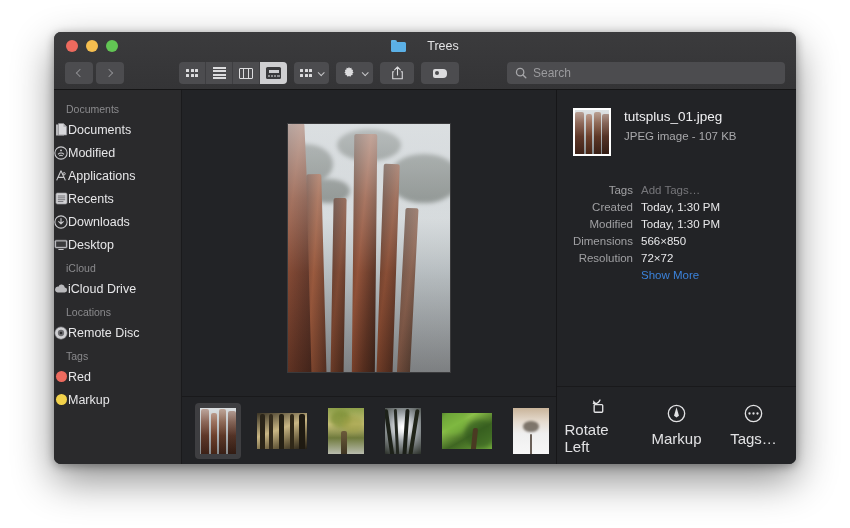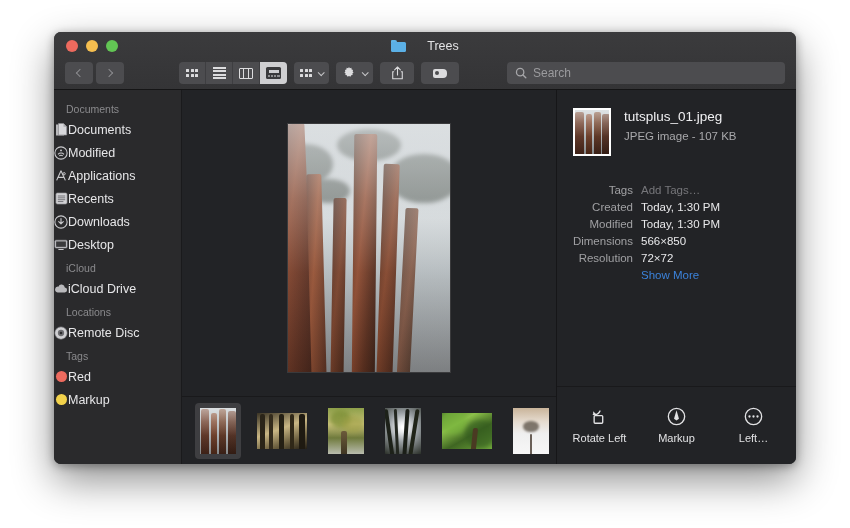--- a/index.html
+++ b/index.html
@@ -156,21 +156,21 @@
   .row .k { width: 84px; flex: none; text-align: right; color: #a0a0a3; padding-right: 8px; }
   .row .v { color: #e8e8ea; }
   .row .v.ph { color: #76767a; }
   .row .v.link { color: #3b82da; }
 
   .actions {
     margin-top: auto; height: 78px; display: flex; align-items: center;
     justify-content: space-around; border-top: 1px solid #19191b; padding: 0 4px;
   }
   .act { display: flex; flex-direction: column; align-items: center; gap: 7px; width: 70px; }
-  .act-label { font-size: 11px; color: #e2e2e4; }
+  .act-label { font-size: 15px; color: #e2e2e4; }
   .act-ico { height: 18px; display: flex; align-items: center; justify-content: center; }
 </style>
 </head>
 <body>
 
 <div class="canvas">
   <div class="window">
 
     <div class="titlebar">
       <div class="traffic">
@@ -543,21 +543,21 @@
 
             <div class="act">
               <span class="act-ico">
                 <svg width="19" height="19" viewBox="0 0 20 20">
                   <circle cx="10" cy="10" r="8.6" fill="none" stroke="#e2e2e4" stroke-width="1.4"></circle>
                   <circle cx="5.8" cy="10" r="1.2" fill="#e2e2e4"></circle>
                   <circle cx="10" cy="10" r="1.2" fill="#e2e2e4"></circle>
                   <circle cx="14.2" cy="10" r="1.2" fill="#e2e2e4"></circle>
                 </svg>
               </span>
-              <span class="act-label">Left…</span>
+              <span class="act-label">Tags…</span>
             </div>
           </div>
         </div>
 
       </div>
     </div>
   </div>
 </div>
 
 </body></html>

